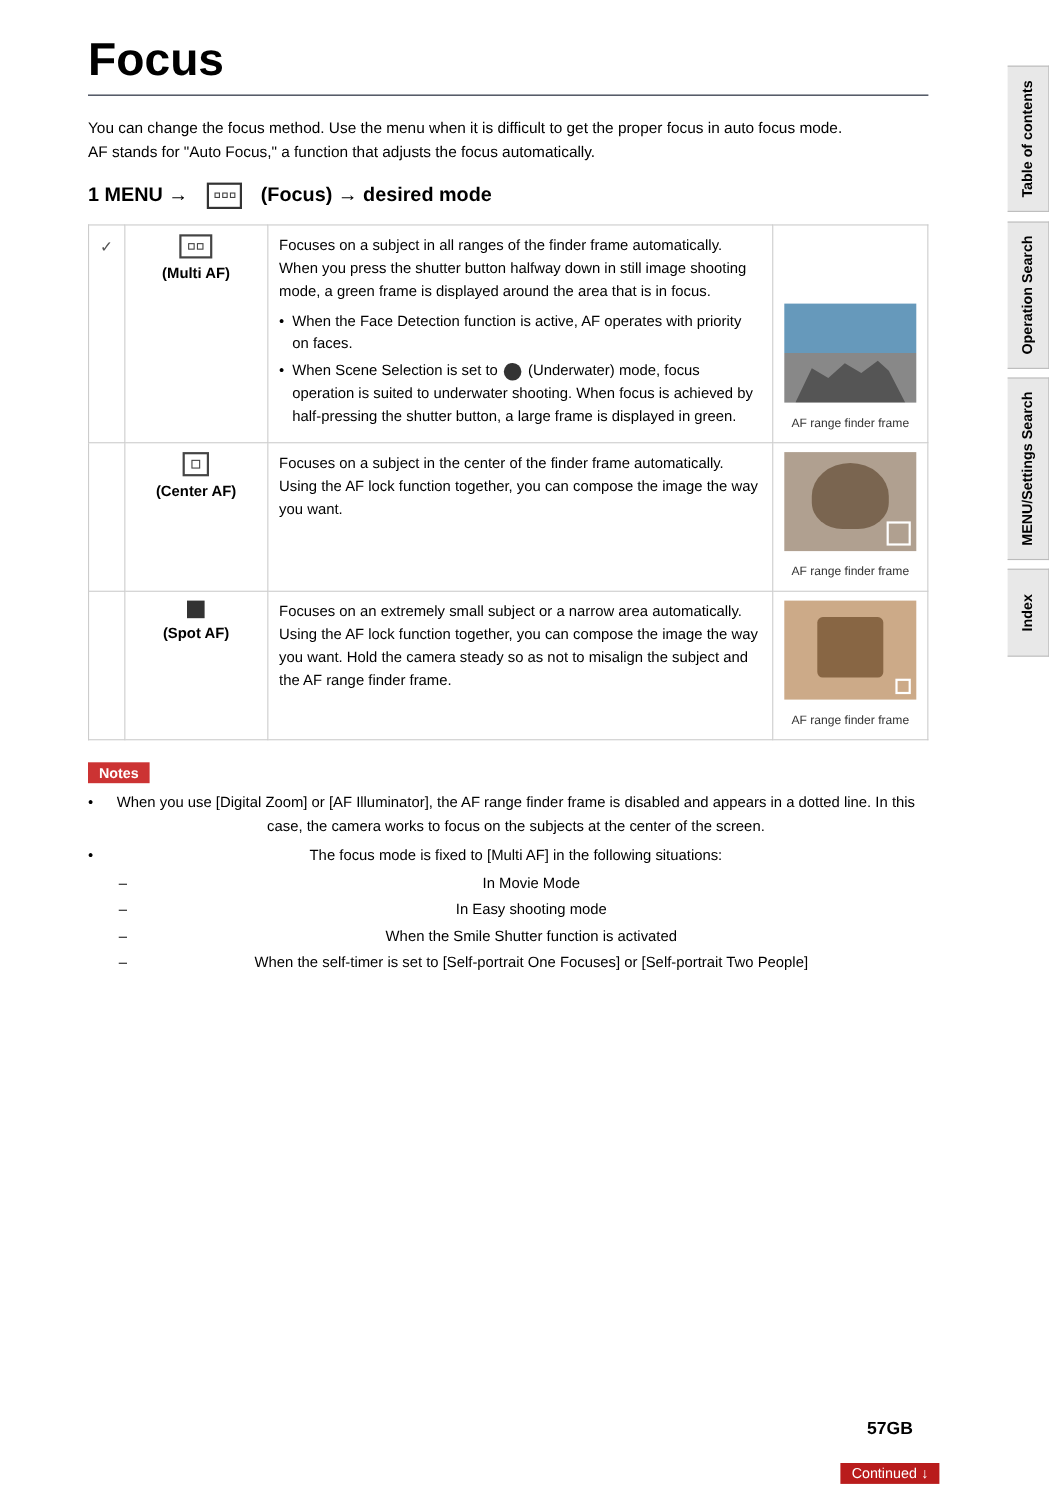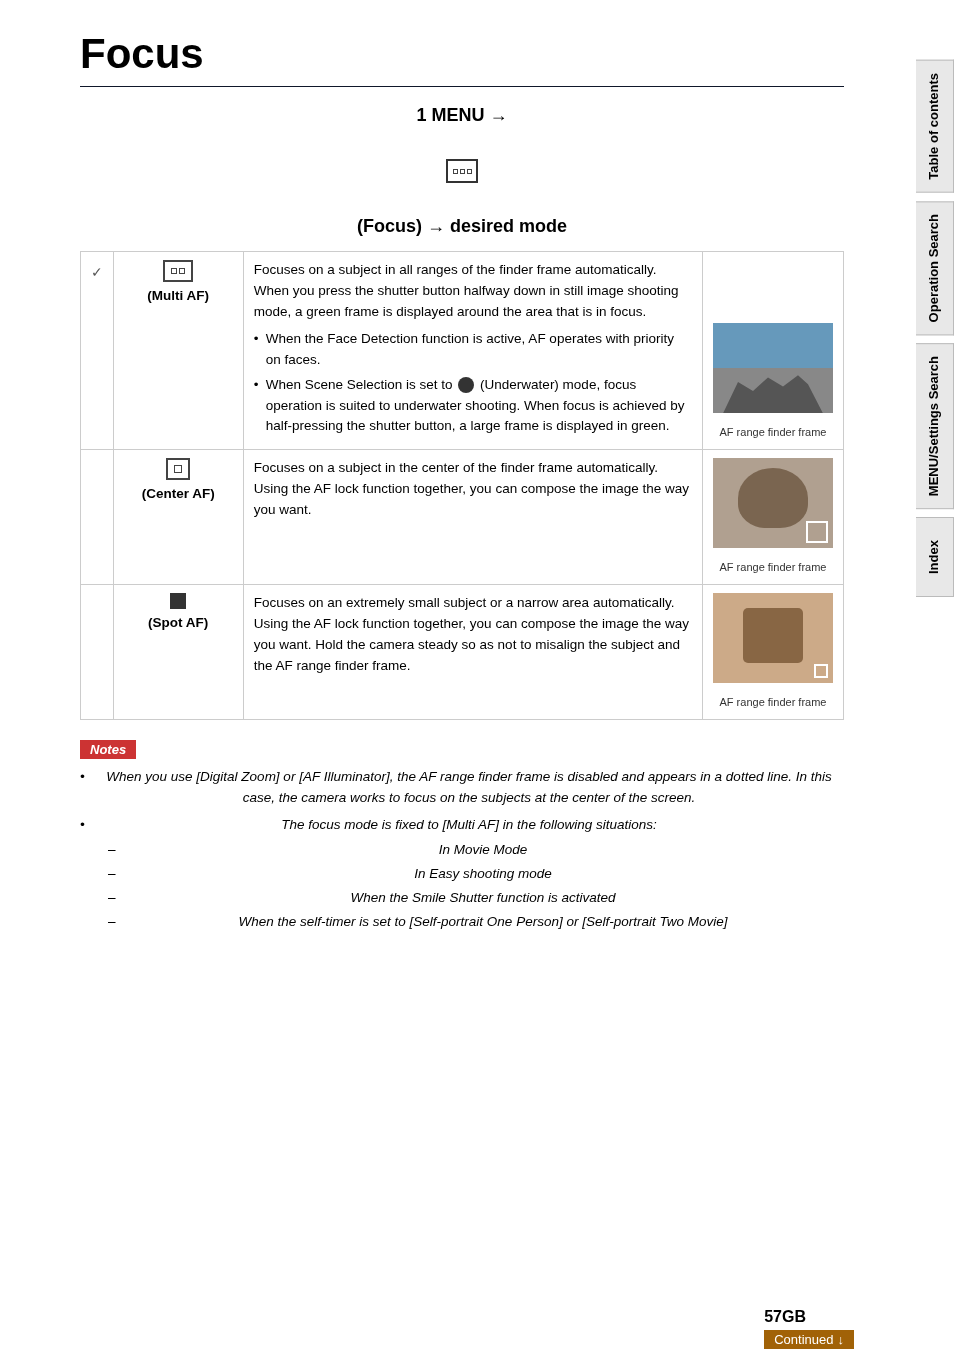--- a/index.html
+++ b/index.html
@@ -33,21 +33,20 @@
       margin-bottom: 16px;
     }
 
     .menu-heading {
       font-size: 18px;
       font-weight: bold;
       margin-bottom: 14px;
       display: flex;
       align-items: center;
       gap: 6px;
-      flex-direction: column;
     }
 
     
     .focus-table {
       width: 100%;
       border-collapse: collapse;
       margin-bottom: 20px;
       border: 1px solid #ccc;
     }
 
@@ -173,21 +172,20 @@
 
     .bullet-list li::before {
       content: '•';
       position: absolute;
       left: 0;
     }
 
     
     .notes-section {
       margin-top: 10px;
-      font-style: italic;
     }
 
     .notes-label {
       display: inline-block;
       background: #cc3333;
       color: #fff;
       font-weight: bold;
       font-size: 13px;
       padding: 2px 10px;
       margin-bottom: 8px;
@@ -266,37 +264,38 @@
       line-height: 1.3;
     }
 
     
     .page-footer {
       position: absolute;
       bottom: 20px;
       right: 100px;
       display: flex;
       flex-direction: column;
-      align-items: flex-start;
+      align-items: center;
       gap: 4px;
     }
 
     .page-number {
       font-size: 16px;
       font-weight: bold;
     }
 
     .continued-btn {
-      background: #a16207;
+      background: #b91c1c;
       color: #fff;
       padding: 2px 10px;
       font-size: 13px;
       display: inline-flex;
       align-items: center;
       gap: 4px;
+      margin-top: 17px;
     }
 
     
     .checkmark {
       font-size: 14px;
     }
 
     
     .inline-icon {
       display: inline-block;
@@ -364,20 +363,24 @@
     }
 
   </style>
 </head>
 <body>
 
 <div class="main-content">
 
   <h1 class="page-title">Focus</h1>
 
+  <p class="intro-text">
+    <span>You can change the focus method. Use the menu when it is difficult to get the proper focus in auto focus mode.</span><br>
+    <span>AF stands for "Auto Focus," a function that adjusts the focus automatically.</span>
+  </p>
 
   <div class="menu-heading">
     <span>1  MENU →</span>
     &nbsp;
     
     <span class="menu-focus-icon">
       <span></span>
       <span></span>
       <span></span>
     </span>
@@ -457,21 +460,21 @@
   <div class="notes-section">
     <span class="notes-label">Notes</span>
     <ul class="notes-list">
       <li>When you use [Digital Zoom] or [AF Illuminator], the AF range finder frame is disabled and appears in a dotted line. In this case, the camera works to focus on the subjects at the center of the screen.</li>
       <li>
         The focus mode is fixed to [Multi AF] in the following situations:
         <ul class="sub-list">
           <li>In Movie Mode</li>
           <li>In Easy shooting mode</li>
           <li>When the Smile Shutter function is activated</li>
-          <li>When the self-timer is set to [Self-portrait One Person] or [Self-portrait Two Movie]</li>
+          <li>When the self-timer is set to [Self-portrait One Focuses] or [Self-portrait Two People]</li>
         </ul>
       </li>
     </ul>
   </div>
 
 </div>
 
 <div class="sidebar">
   <div style="display:flex; flex-direction:column; align-items:flex-end; gap:4px; margin-top:60px;">
     <div class="tab" style="background:#e8e8e8;">

